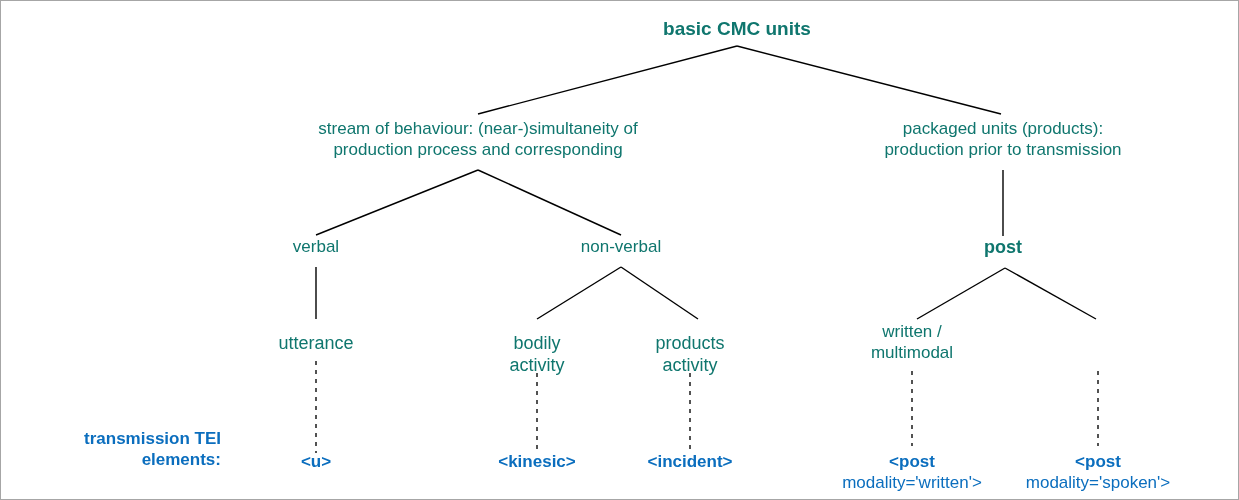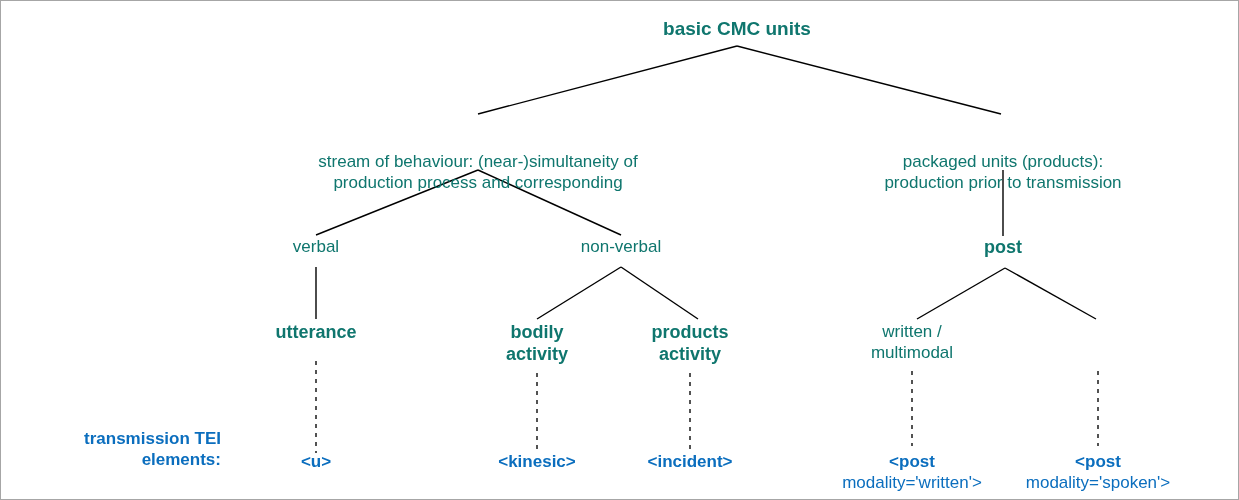--- a/index.html
+++ b/index.html
@@ -33,24 +33,24 @@
     text-align: center;
     color: #0f766e;
     line-height: 1.22;
     white-space: nowrap;
   }
   .node .line2 { display: block; }
   .italic { font-style: italic; }
 
   
   .n-root      { font-size: 19px; font-weight: bold; }
-  .n-level2    { font-size: 17px; font-weight: normal; margin-top: 33px; }
+  .n-level2    { font-size: 17px; font-weight: normal; }
   .n-level3    { font-size: 17px; font-weight: normal; }
   .n-level3-b  { font-size: 18px; font-weight: bold; }
-  .n-level4-b  { font-size: 18px; font-weight: bold; }
+  .n-level4-b  { font-size: 18px; font-weight: normal; margin-top: 11px; }
   .n-level4    { font-size: 17px; font-weight: normal; }
 
   
   .tei {
     position: absolute;
     text-align: center;
     color: #0b6ebe;
     font-size: 17px;
     font-weight: bold;
     line-height: 1.25;

